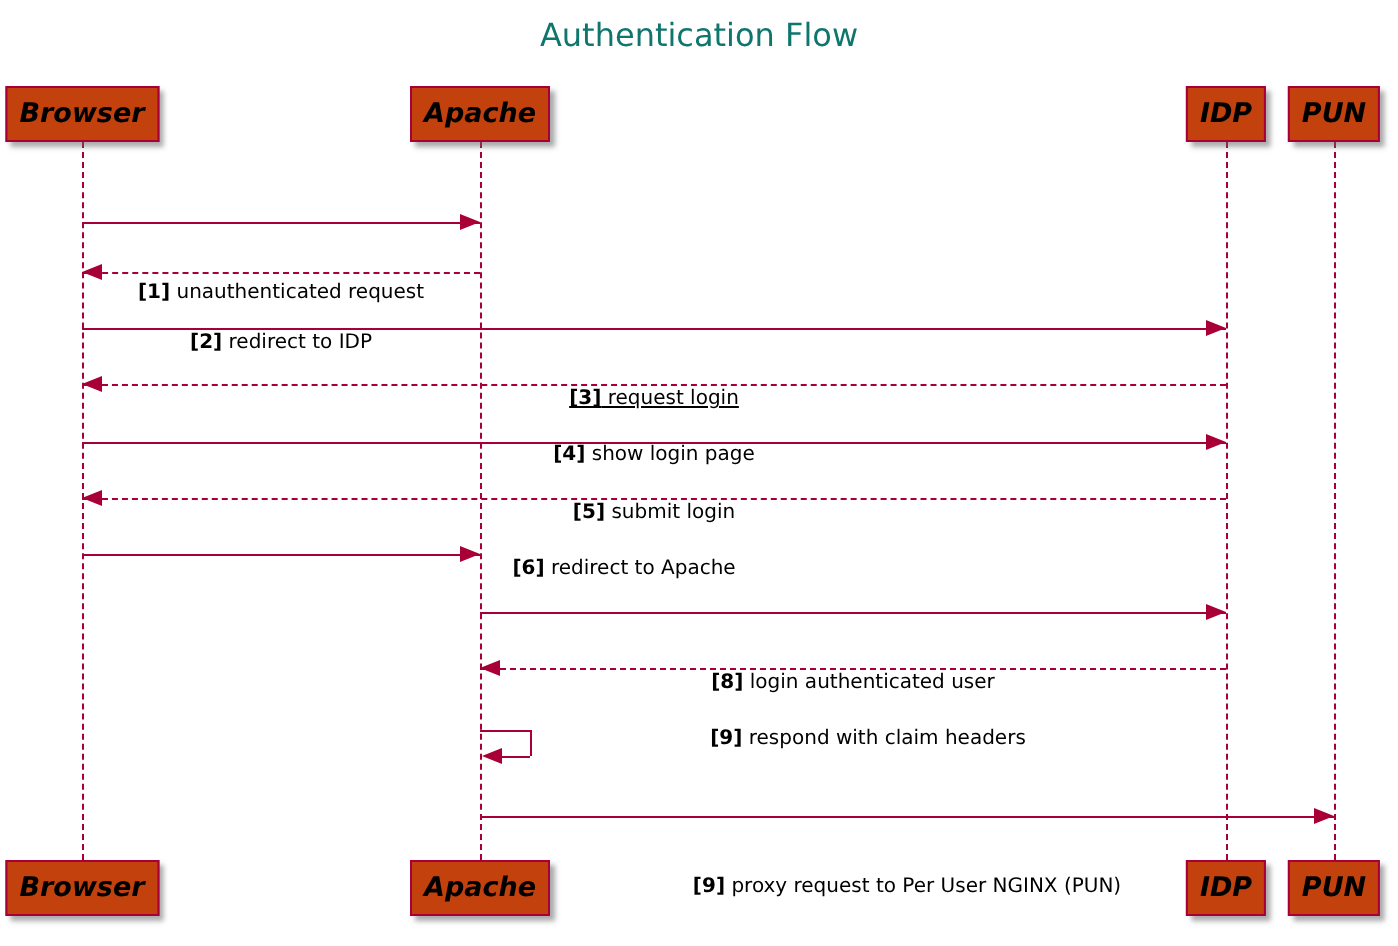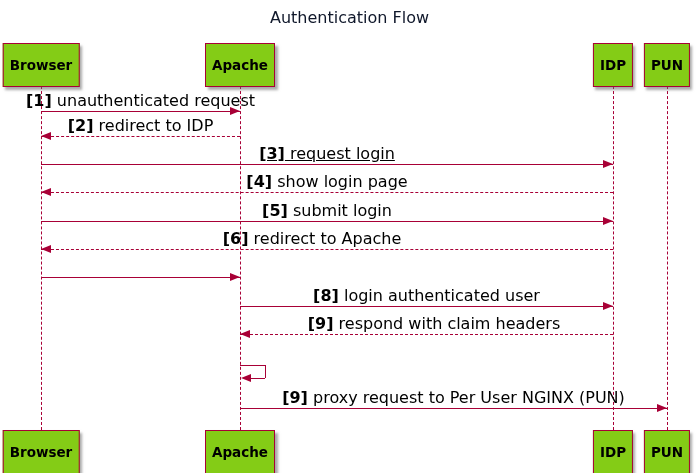--- a/index.html
+++ b/index.html
@@ -15,37 +15,38 @@
     font-family: "DejaVu Sans", "Liberation Sans", sans-serif;
     overflow: hidden;
   }
   .title {
     position: absolute;
     top: 8px;
     left: 0;
     width: 100%;
     text-align: center;
     font-size: 16px;
-    color: #0f172a;
+    color: #0f766e;
   }
   .p-box {
     position: absolute;
     transform: translateX(-50%);
-    background: #84cc16;
+    background: #c2410c;
     border: 1.5px solid #A80036;
     box-shadow: 2.5px 2.5px 2.5px rgba(100,100,100,0.55);
-    height: 44px;
+    height: 28px;
     box-sizing: border-box;
     padding: 0 6px;
     display: flex;
     align-items: center;
     font-size: 13.5px;
     font-weight: 700;
     color: #000000;
     white-space: nowrap;
+    font-style: italic;
   }
   .lifeline {
     position: absolute;
     width: 0;
     border-left: 1px dashed #A80036;
   }
   .msg-line {
     position: absolute;
     height: 0;
   }
@@ -60,25 +61,26 @@
     position: absolute;
     width: 0;
     height: 0;
     border-top: 4.5px solid transparent;
     border-bottom: 4.5px solid transparent;
   }
   .arrow.right { border-left: 10px solid #A80036; }
   .arrow.left  { border-right: 10px solid #A80036; }
   .msg-label {
     position: absolute;
-    font-size: 16px;
+    font-size: 10px;
     line-height: 16px;
     height: 16px;
     color: #000000;
     white-space: nowrap;
+    margin-top: 46px;
   }
   .msg-label.centered { transform: translateX(-50%); }
   .msg-num { font-weight: 700; }
 </style>
 </head>
 <body>
 
 <div id="diagram">
   <div class="title">Authentication Flow</div>
 <div class="lifeline" style="left: 41px; top: 71px; height: 359px;"></div>

